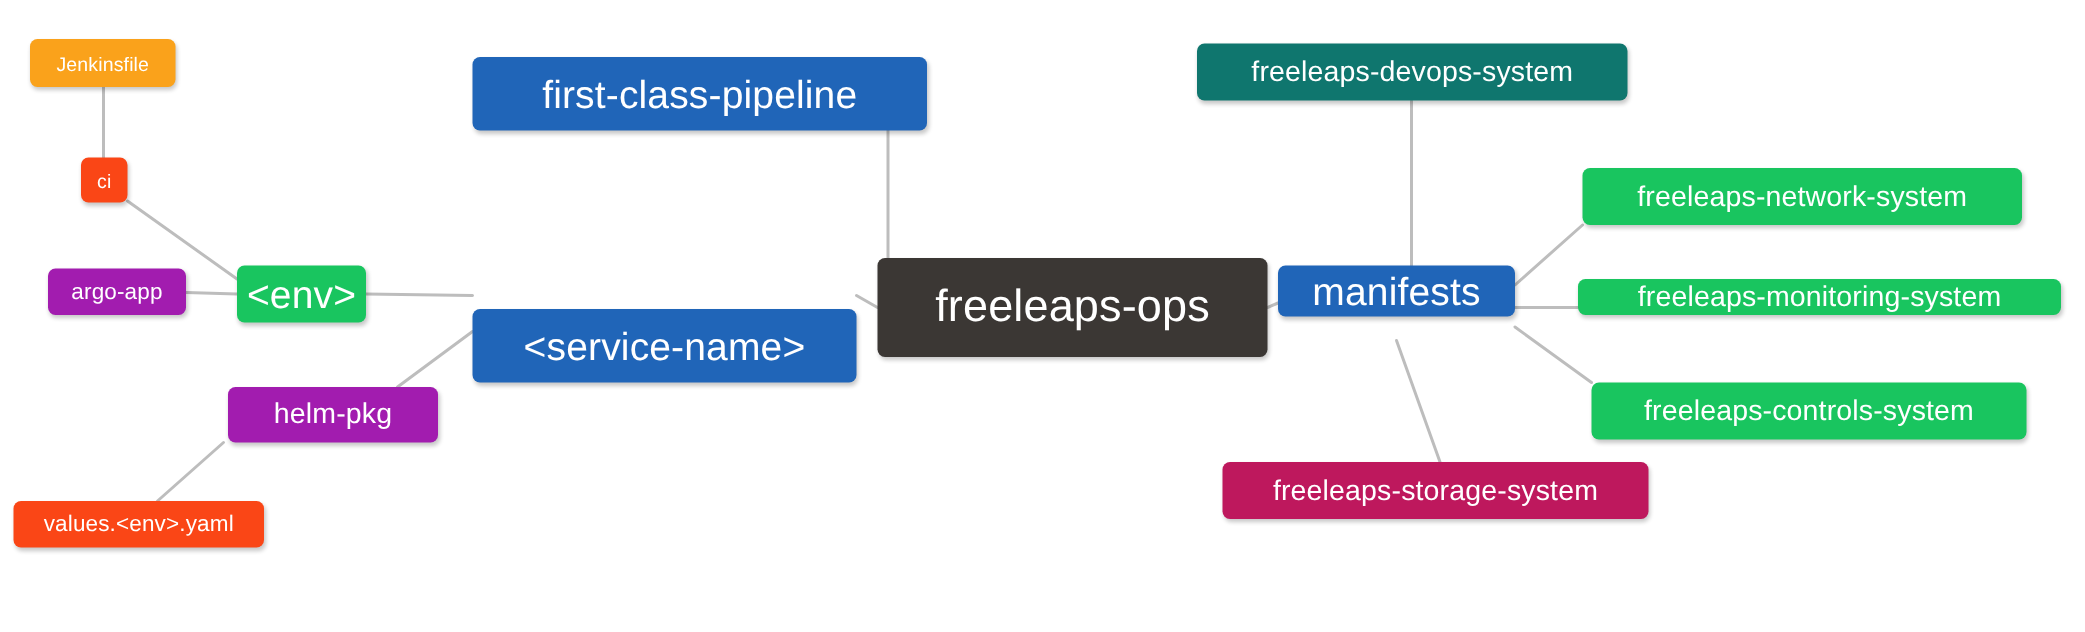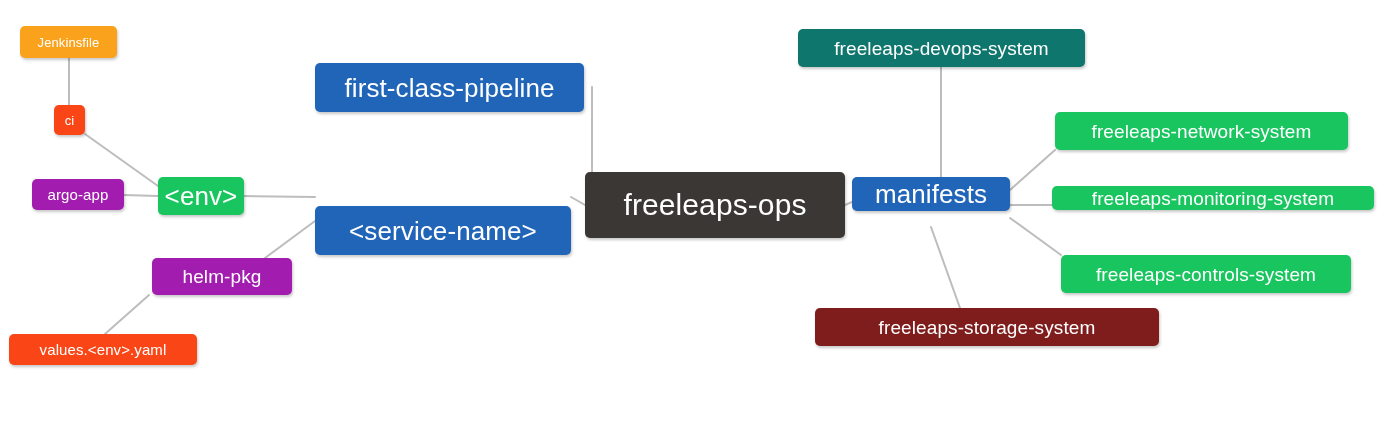--- a/index.html
+++ b/index.html
@@ -72,52 +72,52 @@
       <line x1="1010" y1="205" x2="1052" y2="205" stroke="#bdbdbd" stroke-width="2" stroke-linecap="round"></line>
       <line x1="1010" y1="218" x2="1061" y2="255" stroke="#bdbdbd" stroke-width="2" stroke-linecap="round"></line>
       <line x1="931" y1="227" x2="960" y2="308" stroke="#bdbdbd" stroke-width="2" stroke-linecap="round"></line>
     </svg>
 <div class="node tier-root" style="left: 585px; top: 172px; width: 260px; height: 66px; background: rgb(59, 55, 52);">
       <span class="label">freeleaps-ops</span>
     </div>
     <div class="node tier-1" style="left: 315px; top: 172px; width: 256px; height: 49px; background: rgb(32, 101, 184); margin-top: 34px;">
       <span class="label">&lt;service-name&gt;</span>
     </div>
-    <div class="node tier-1" style="left: 315px; top: 38px; width: 269px; height: 49px; background: rgb(32, 101, 184); margin-top: 25px;">
+    <div class="node tier-1" style="left: 315px; top: 38px; width: 303px; height: 49px; background: rgb(32, 101, 184);">
       <span class="label">first-class-pipeline</span>
     </div>
     <div class="node tier-2" style="left: 158px; top: 177px; width: 86px; height: 38px; background: rgb(25, 197, 95);">
       <span class="label">&lt;env&gt;</span>
     </div>
     <div class="node tier-5" style="left: 54px; top: 105px; width: 31px; height: 30px; background: rgb(250, 70, 22);">
       <span class="label">ci</span>
     </div>
     <div class="node tier-5" style="left: 20px; top: 26px; width: 97px; height: 32px; background: rgb(250, 162, 27);">
       <span class="label">Jenkinsfile</span>
     </div>
     <div class="node tier-4" style="left: 32px; top: 179px; width: 92px; height: 31px; background: #a21caf;">
       <span class="label">argo-app</span>
     </div>
     <div class="node tier-3" style="left: 152px; top: 258px; width: 140px; height: 37px; background: #a21caf;">
       <span class="label">helm-pkg</span>
     </div>
-    <div class="node tier-4" style="left: 9px; top: 334px; width: 188px; height: 31px; background: rgb(250, 70, 22);">
+    <div class="node tier-4" style="left: 9px; top: 334px; width: 167px; height: 31px; background: rgb(250, 70, 22);">
       <span class="label">values.&lt;env&gt;.yaml</span>
     </div>
     <div class="node tier-1" style="left: 852px; top: 177px; width: 158px; height: 34px; background: rgb(32, 101, 184);">
       <span class="label">manifests</span>
     </div>
     <div class="node tier-3" style="left: 798px; top: 29px; width: 287px; height: 38px; background: #0f766e;">
       <span class="label">freeleaps-devops-system</span>
     </div>
     <div class="node tier-3" style="left: 1055px; top: 112px; width: 293px; height: 38px; background: rgb(25, 197, 95);">
       <span class="label">freeleaps-network-system</span>
     </div>
     <div class="node tier-3" style="left: 1052px; top: 186px; width: 322px; height: 24px; background: rgb(25, 197, 95);">
       <span class="label">freeleaps-monitoring-system</span>
     </div>
     <div class="node tier-3" style="left: 1061px; top: 255px; width: 290px; height: 38px; background: rgb(25, 197, 95);">
       <span class="label">freeleaps-controls-system</span>
     </div>
-    <div class="node tier-3" style="left: 815px; top: 308px; width: 344px; height: 38px; background: #7f1d1d; justify-content: center;">
+    <div class="node tier-3" style="left: 815px; top: 308px; width: 284px; height: 38px; background: #be185d; justify-content: center;">
       <span class="label">freeleaps-storage-system</span>
     </div>
   </div>
 
 </body></html>

